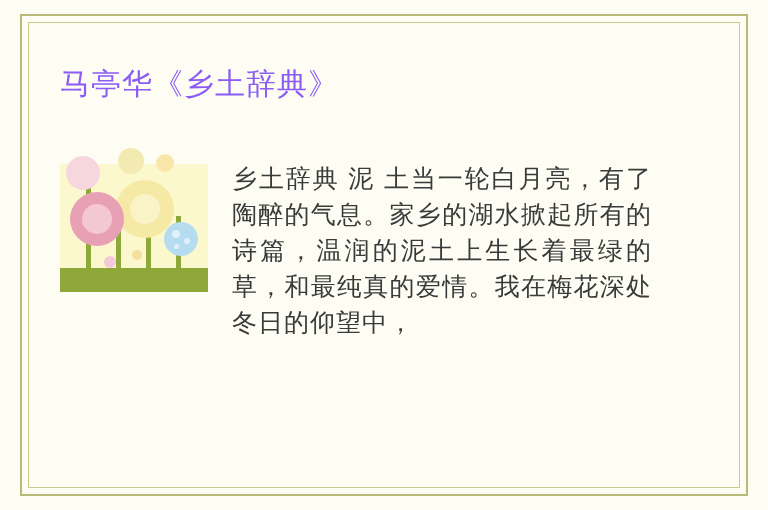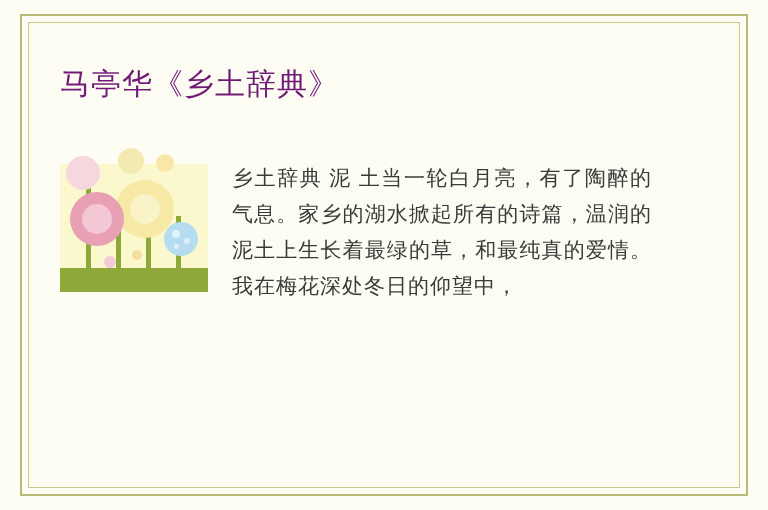--- a/index.html
+++ b/index.html
@@ -39,21 +39,21 @@
     height: 466px;
     border: 1px solid #c9c98e;
     box-sizing: border-box;
   }
   .title {
     position: absolute;
     left: 60px;
     top: 64px;
     font-size: 30px;
     line-height: 40px;
-    color: #701a75;
+    color: #8b5cf6;
     font-family: "DejaVu Sans", sans-serif;
     letter-spacing: 1px;
     white-space: nowrap;
   }
   .illustration {
     position: absolute;
     left: 60px;
     top: 146px;
     width: 148px;
     height: 148px;
@@ -109,24 +109,24 @@
   .blob.b9 { left: 112px; top: 84px;  width: 8px;  height: 8px;  background: #dff0fa; }
   .blob.b10{ left: 124px; top: 92px;  width: 6px;  height: 6px;  background: #dff0fa; }
   .blob.b11{ left: 114px; top: 98px;  width: 5px;  height: 5px;  background: #dff0fa; }
   .blob.b12{ left: 44px;  top: 110px; width: 12px; height: 12px; background: #f2c9d6; }
   .blob.b13{ left: 72px;  top: 104px; width: 10px; height: 10px; background: #f4dfa0; }
   .body-text {
     position: absolute;
     left: 232px;
     top: 160px;
     width: 420px;
-    font-size: 21px;
+    font-size: 25px;
     line-height: 36px;
     color: #3a3a3a;
-    font-family: Liberation Serif, serif;
+    font-family: Liberation Sans, sans-serif;
     letter-spacing: 1px;
     text-align: justify;
   }
 </style>
 </head>
 <body>
 
 <div class="card">
 
   <div class="frame-outer"></div>

